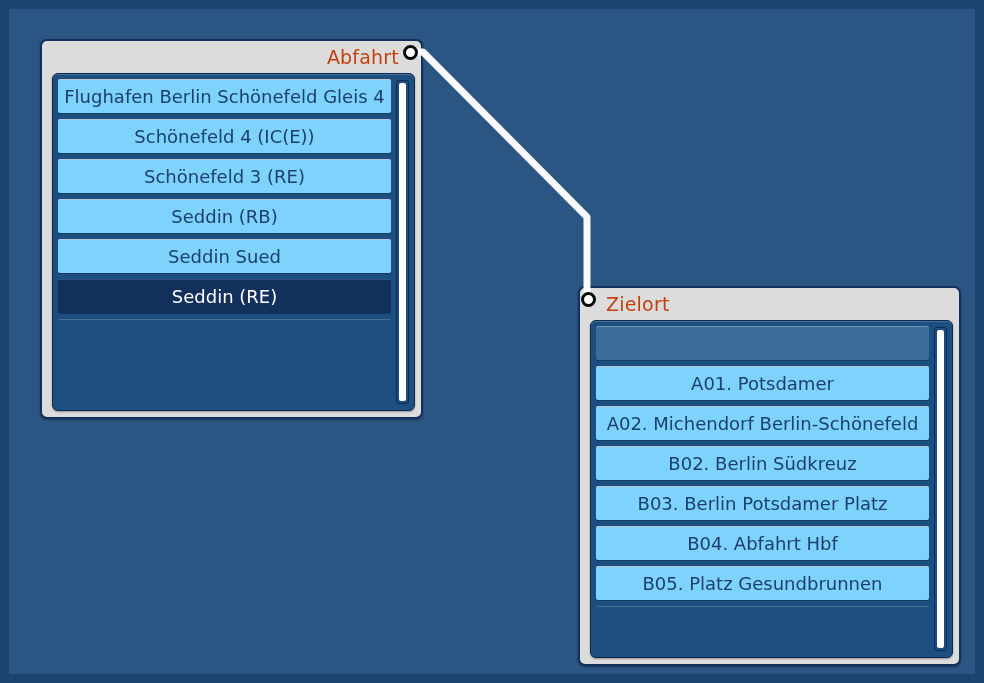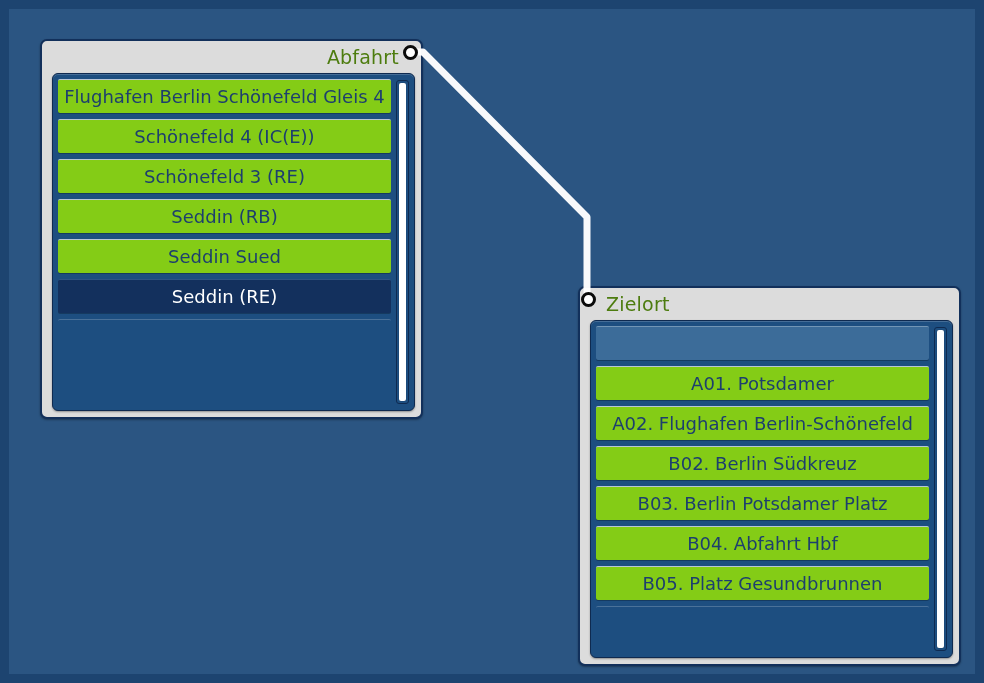--- a/index.html
+++ b/index.html
@@ -41,21 +41,21 @@
     background: #dcdcdc;
     border: 2px solid #12305b;
     border-radius: 7px;
     box-shadow: 0 1px 2px rgba(0,0,0,0.35);
     z-index: 20;
   }
   .panel-title {
     position: absolute;
     top: 5px;
     font-size: 19px;
-    color: #4d7c0f;
+    color: #c2410c;
     letter-spacing: .2px;
     white-space: nowrap;
   }
   .panel-title.right-aligned { right: 22px; }
   .panel-title.left-aligned  { left: 26px; }
 
   
   .list-frame {
     position: absolute;
     box-sizing: border-box;
@@ -70,21 +70,21 @@
     position: absolute;
     left: 5px;
     top: 5px;
     right: 5px;
   }
   .row {
     box-sizing: border-box;
     height: 34px;
     line-height: 33px;
     margin-bottom: 6px;
-    background: #84cc16;
+    background: #7dd3fc;
     color: #1d3f6e;
     font-size: 18px;
     text-align: center;
     border-radius: 2px;
     border-top: 1px solid #b9c6d6;
     box-shadow: 0 1px 0 rgba(0,0,0,0.25);
     white-space: nowrap;
     overflow: hidden;
   }
   .row.selected {
@@ -169,21 +169,21 @@
 
   <div class="port" style="left:394px; top:36px;"></div>
 
   <div class="panel" style="left:569px; top:277px; width:383px; height:380px;">
     <div class="panel-title left-aligned">Zielort</div>
 
     <div class="list-frame" style="left:10px; top:32px; width:363px; height:338px;">
       <div class="list-rows" style="right:23px;">
         <div class="row blank-top"></div>
         <div class="row">A01. Potsdamer</div>
-        <div class="row">A02. Flughafen Berlin-Schönefeld</div>
+        <div class="row">A02. Michendorf Berlin-Schönefeld</div>
         <div class="row">B02. Berlin Südkreuz</div>
         <div class="row">B03. Berlin Potsdamer Platz</div>
         <div class="row">B04. Abfahrt Hbf</div>
         <div class="row">B05. Platz Gesundbrunnen</div>
         <div class="row blank"></div>
       </div>
 
       <div class="scrollbar" style="right:5px;">
         <div class="scroll-thumb"></div>
       </div>

